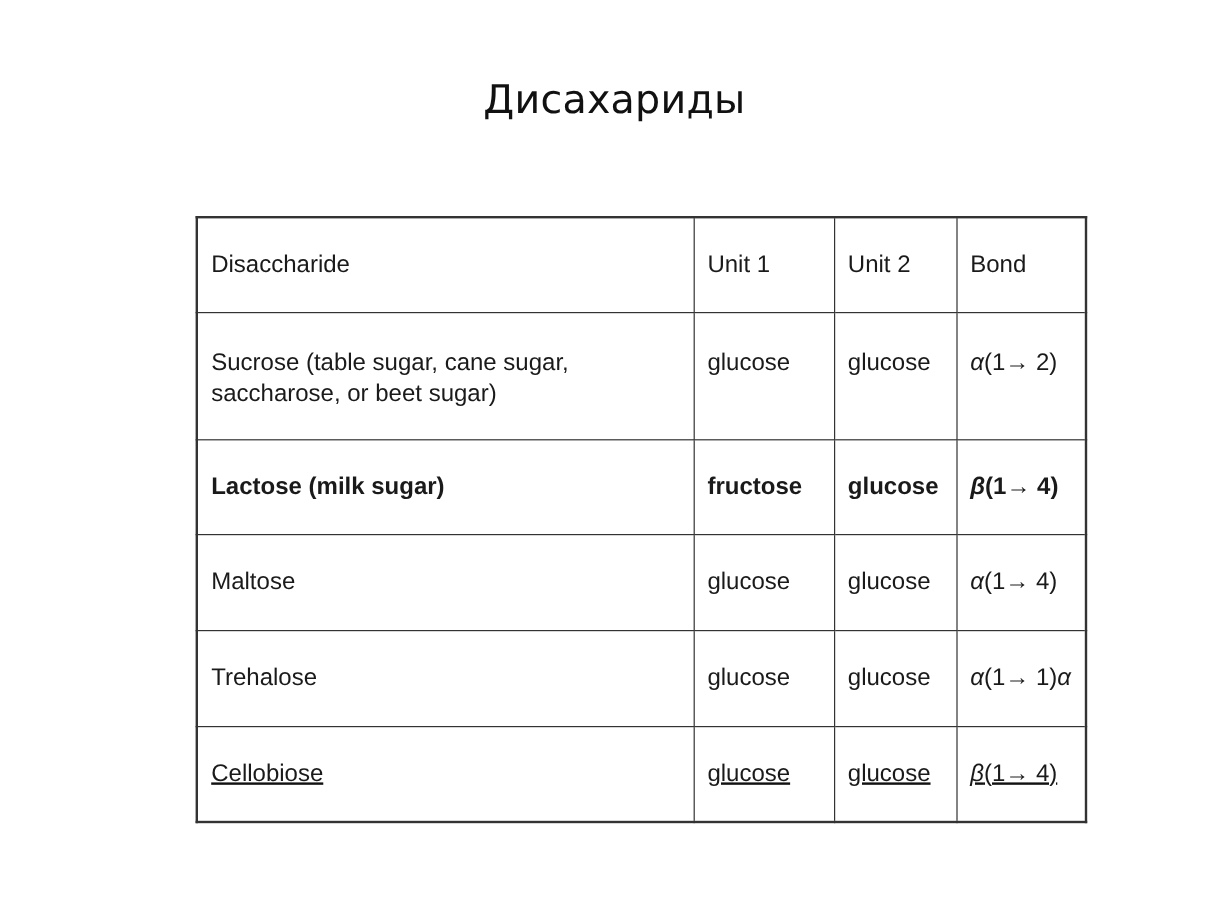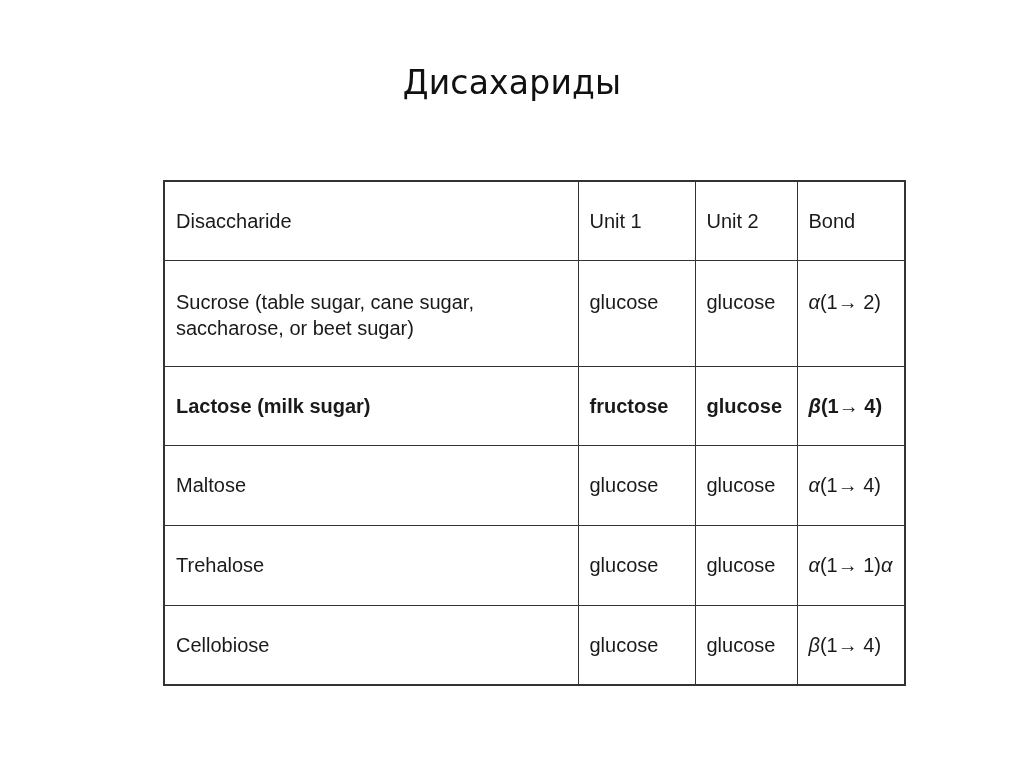--- a/index.html
+++ b/index.html
@@ -22,21 +22,21 @@
   .c0 { width:414px; }
   .c1 { width:117px; }
   .c2 { width:102px; }
   .c3 { width:108px; }
   .bond .sym { font-style:italic; }
   .h-head { height:79px; }
   .h-r0 { height:106px;margin-left:28px; }
   .h-r1 { height:79px;font-weight:bold; }
   .h-r2 { height:80px;padding-left:40px; }
   .h-r3 { height:80px;margin-top:16px; }
-  .h-r4 { height:80px; }
+  .h-r4 { height:80px;text-decoration:underline; }
   .tbl tr.head td { padding-top:0; }
   .tbl tr.r0 td { vertical-align:top; padding-top:28px; }
 </style>
 </head>
 <body>
 
 <div class="title">Дисахариды</div>
 
 <table class="tbl">
   <tbody>

